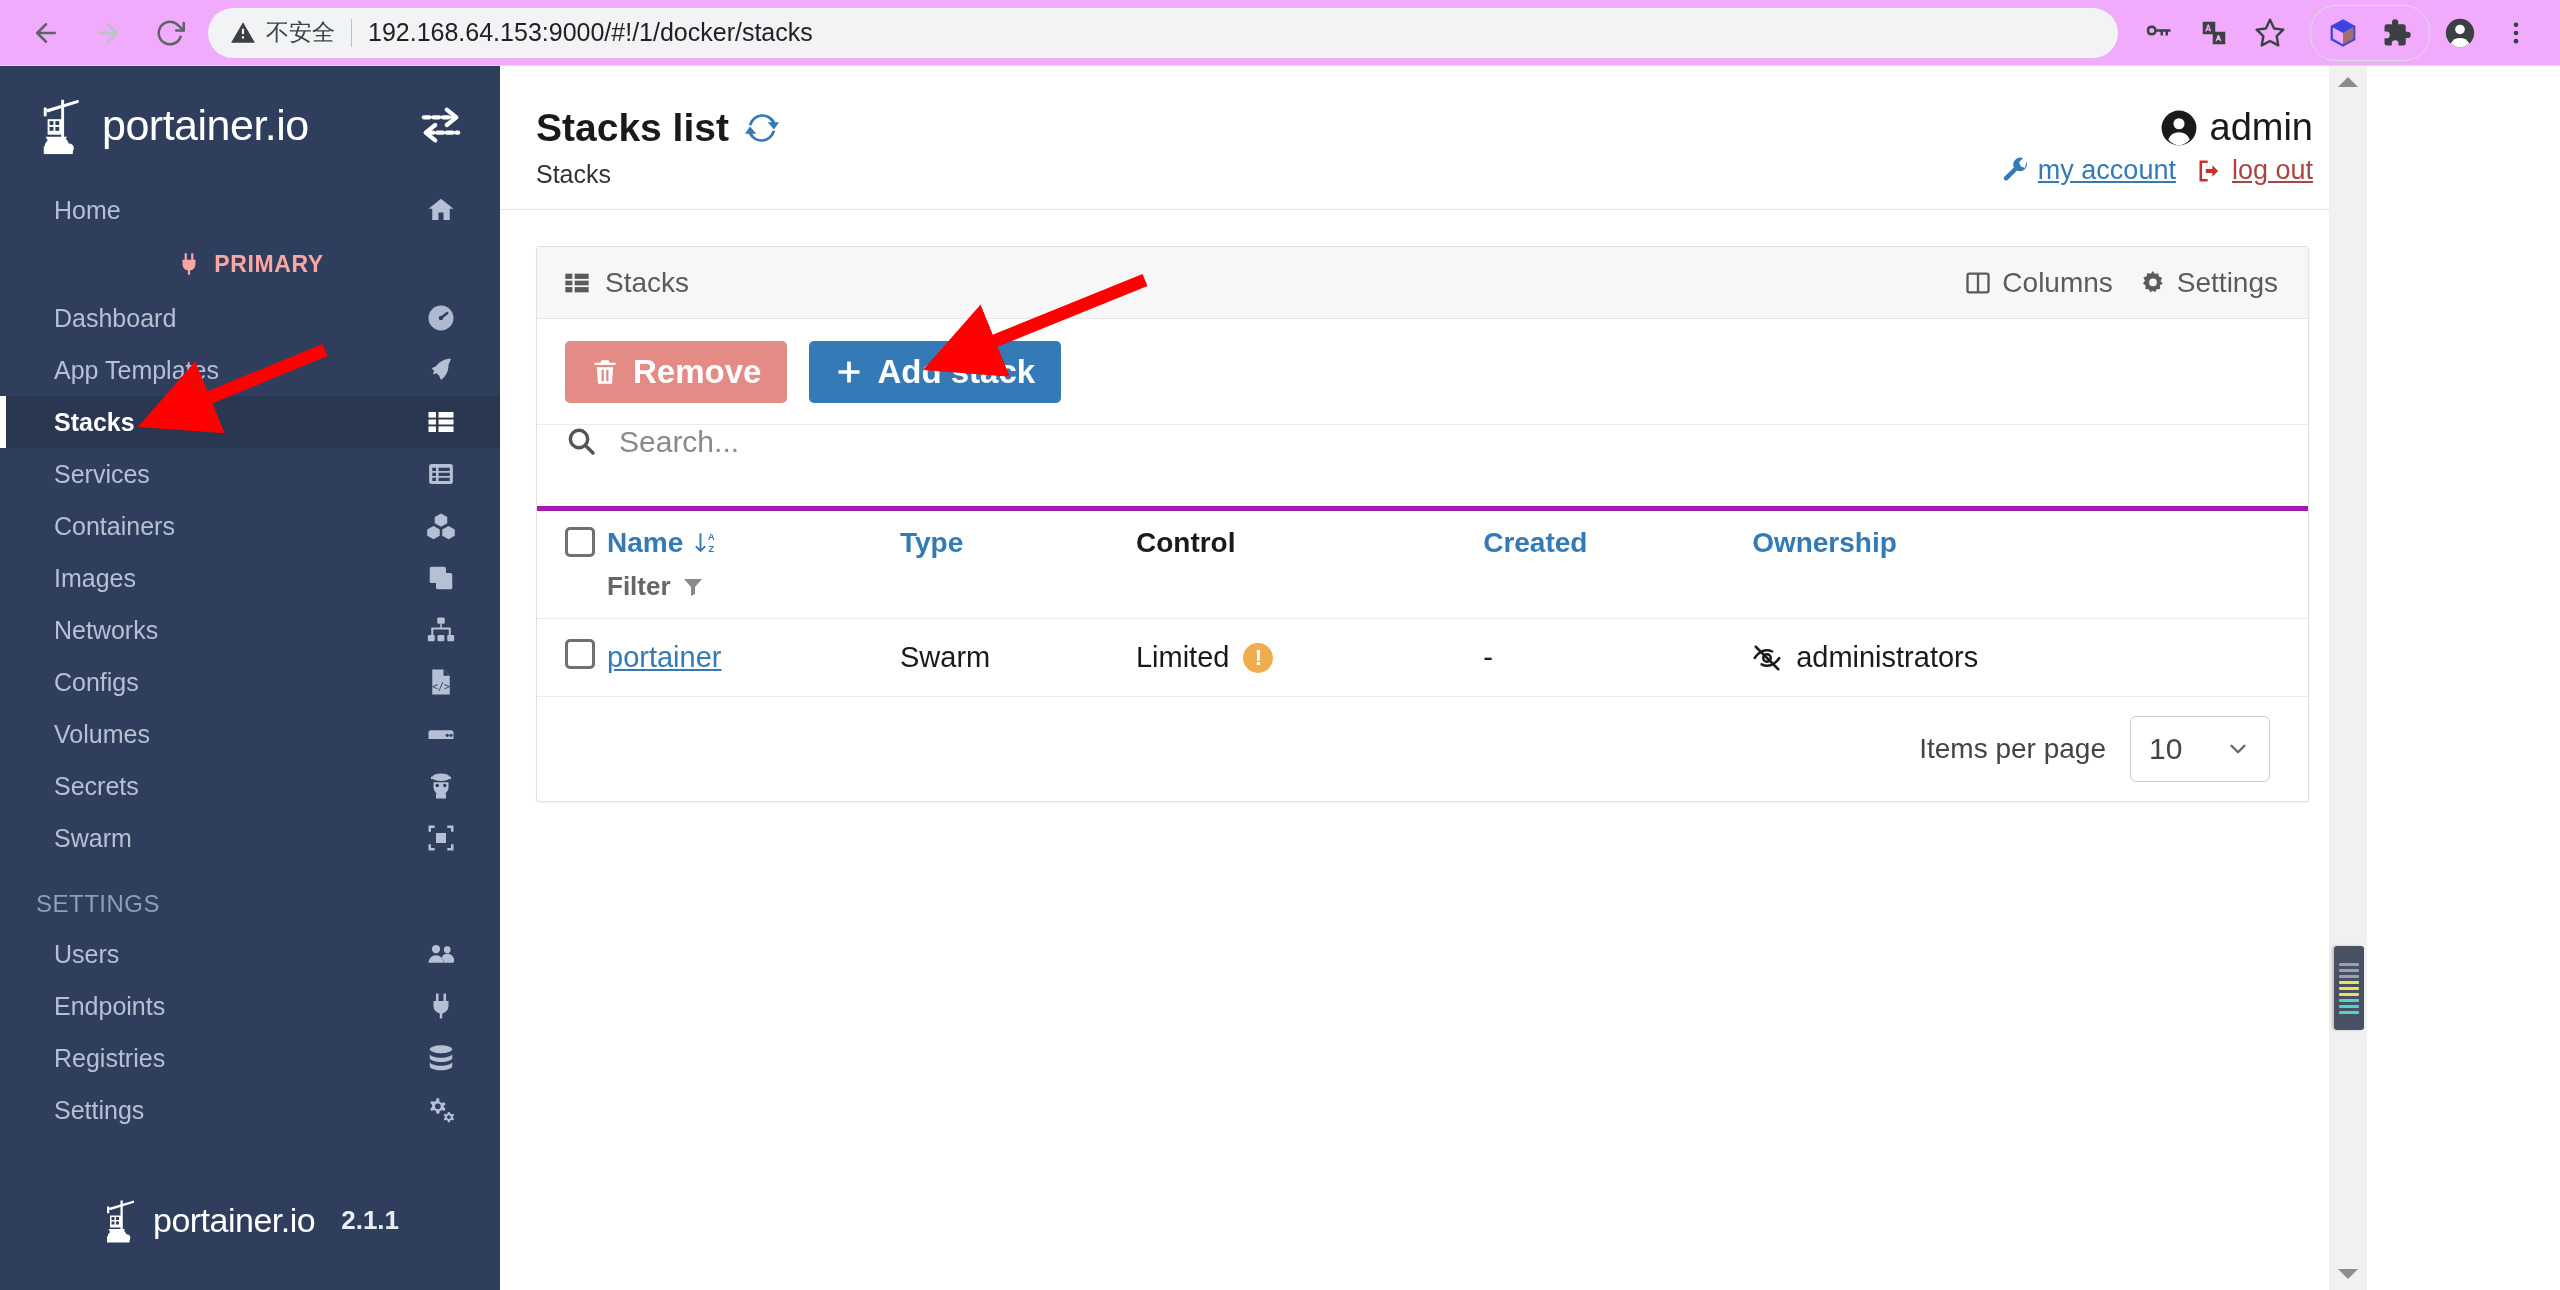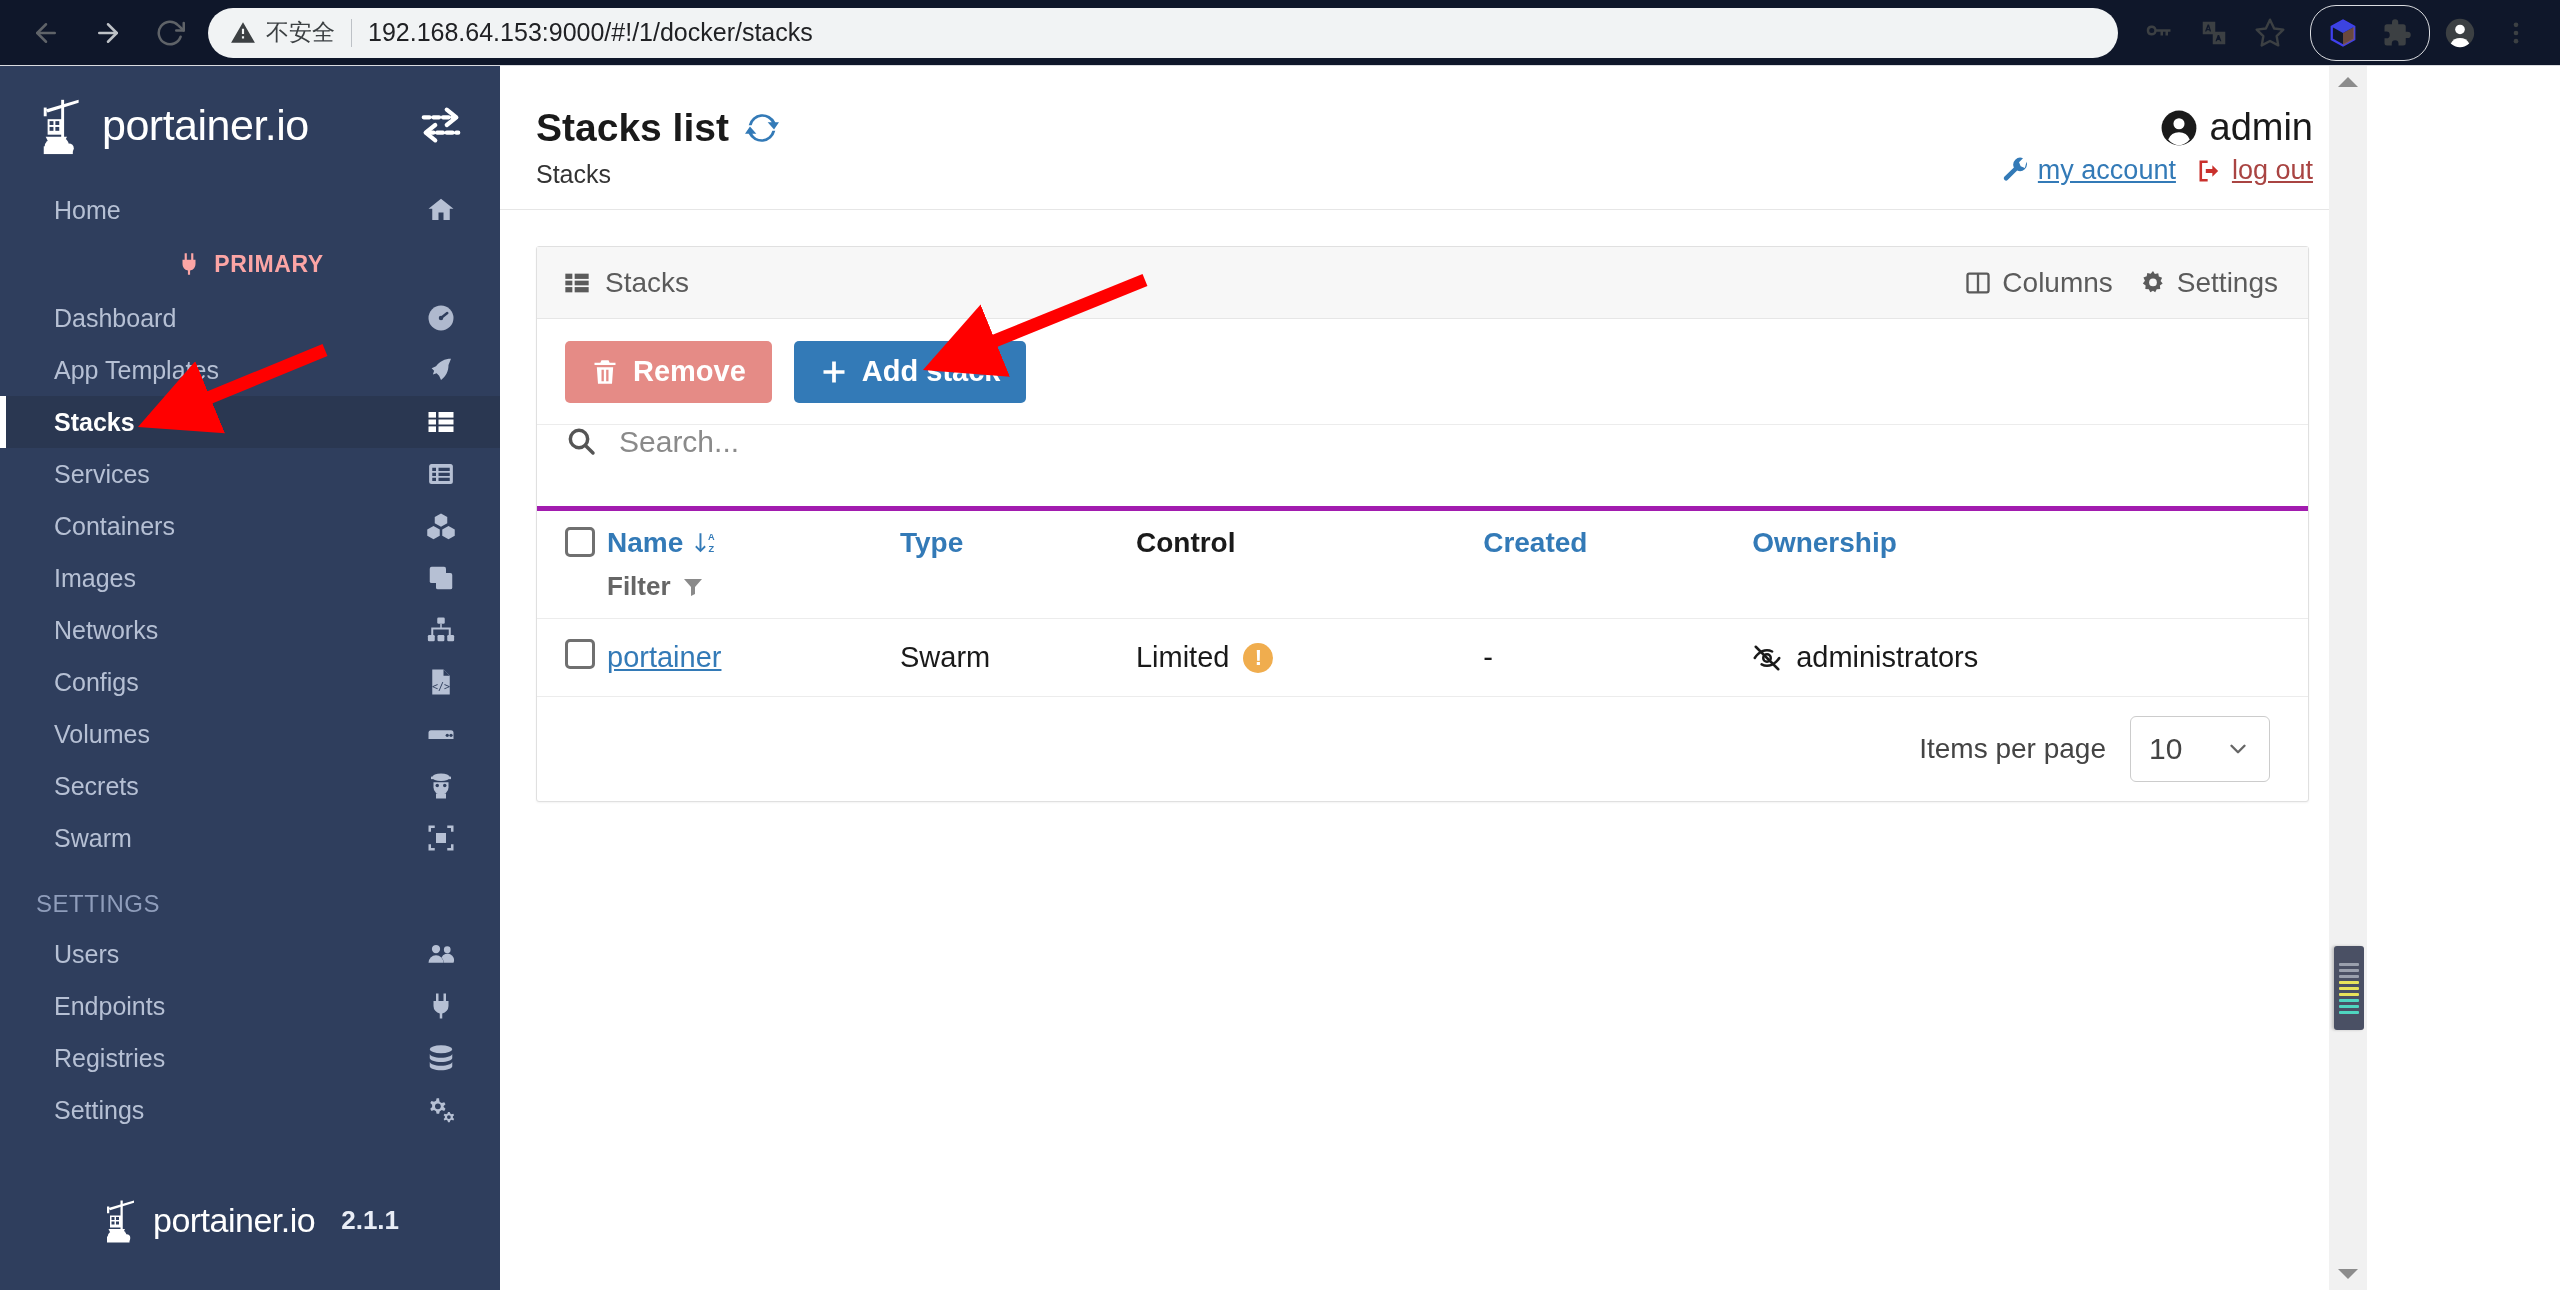--- a/index.html
+++ b/index.html
@@ -6,21 +6,21 @@
   html, body {
     width: 2560px; height: 1290px;
     font-family: "Liberation Sans", sans-serif;
     background: #ffffff;
     overflow: hidden;
   }
 
   
   .browser-bar {
     height: 66px; width: 2560px;
-    background: #0f172a;
+    background: #f0abfc;
     display: flex; align-items: center;
     padding: 0 18px;
     border-bottom: 1px solid #dadce0;
   }
   .nav-btns { display: flex; align-items: center; gap: 6px; }
   .nav-btn {
     width: 56px; height: 56px; border-radius: 50%;
     display: flex; align-items: center; justify-content: center;
     color: #5f6368;
   }
@@ -186,21 +186,21 @@
 
   .toolbar {
     height: 106px; display: flex; align-items: center;
     gap: 22px; padding: 0 28px;
     background: #ffffff;
     border-bottom: 1px solid #ececec;
   }
   .btn {
     height: 62px; border-radius: 5px;
     display: flex; align-items: center; gap: 14px;
-    padding: 0 26px; font-size: 29px; font-weight: 700;
+    padding: 0 26px; font-size: 33px; font-weight: 700;
     color: #ffffff; border: none;
     font-family: "Liberation Sans", sans-serif;
     justify-content: center;
   }
   .btn-remove { background: #e58b86; }
   .btn-add { background: #337ab7; }
 
   .search-row {
     height: 86px; display: flex; align-items: flex-start;
     gap: 22px; padding: 0 28px;

